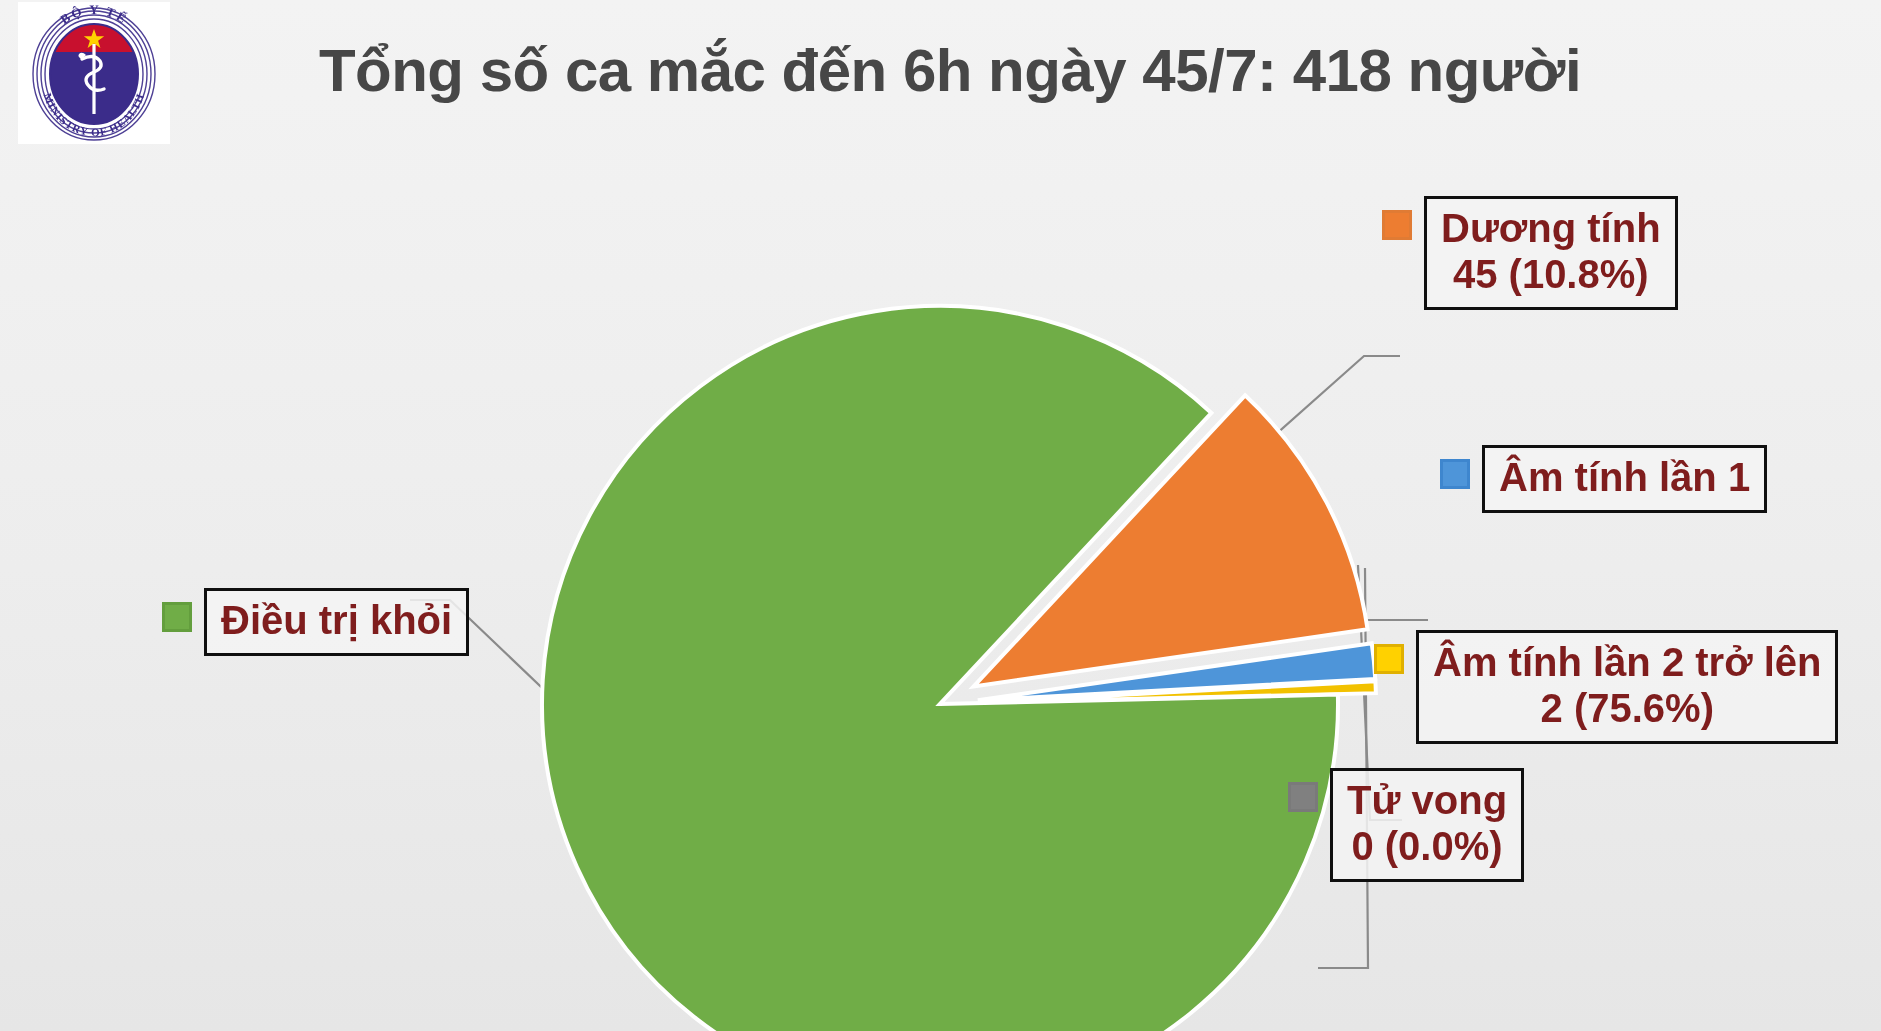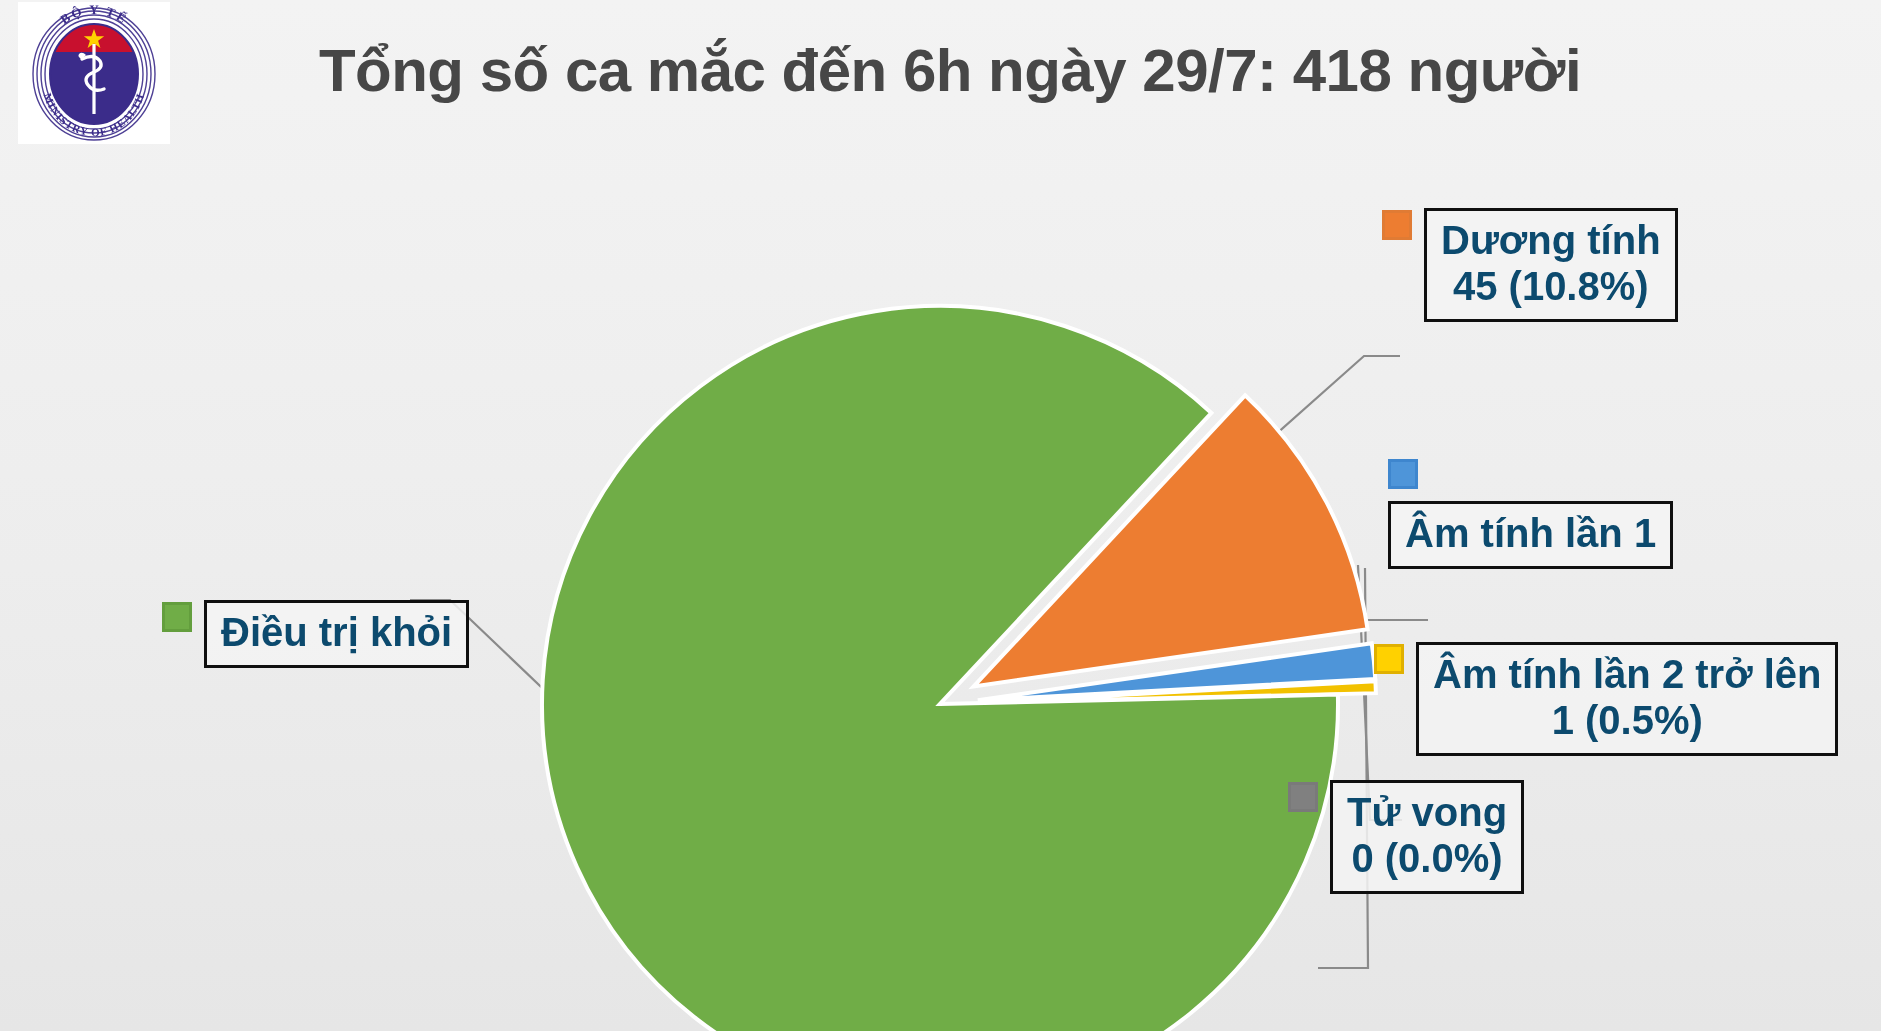--- a/index.html
+++ b/index.html
@@ -64,31 +64,30 @@
     flex: 0 0 auto;
     margin-top: 14px;
     margin-right: 12px;
     box-sizing: border-box;
   }
   .labelbox {
     border: 3px solid #0f0f0f;
     background: rgba(243,243,243,0.86);
     padding: 6px 14px 10px 14px;
     text-align: center;
-    color: #0c4a6e;
+    color: #7f1d1d;
     font-weight: bold;
     font-size: 40px;
     line-height: 1.15;
     white-space: nowrap;
-    margin-top: 12px;
   }
   .labelbox .l2 { display:block; }
 
   #callout-duongtinh { left: 1382px; top: 196px; }
-  #callout-amtinh1   { left: 1388px; top: 445px; flex-direction: column; }
+  #callout-amtinh1   { left: 1440px; top: 445px; }
   #callout-amtinh2   { left: 1374px; top: 630px; }
   #callout-tuvong    { left: 1288px; top: 768px; }
   #callout-dieutri   { left: 162px;  top: 588px; justify-content: center; }
 </style>
 </head>
 <body>
 
 <div id="slide">
 
   <div id="logo">
@@ -123,21 +122,21 @@
 
       <text font-family="'Liberation Serif', serif" font-size="13" font-weight="bold" fill="#3B2C8A" letter-spacing="2">
         <textPath href="#topArc" startOffset="50%" text-anchor="middle">BỘ Y TẾ</textPath>
       </text>
       <text font-family="'Liberation Serif', serif" font-size="11" font-weight="bold" fill="#3B2C8A" letter-spacing="1">
         <textPath href="#botArc" startOffset="50%" text-anchor="middle">MINISTRY OF HEALTH</textPath>
       </text>
     </svg>
   </div>
 
-  <div id="title">Tổng số ca mắc đến 6h ngày 29/7: 418 người</div>
+  <div id="title">Tổng số ca mắc đến 6h ngày 45/7: 418 người</div>
 
   <div id="chart-area">
     <svg id="pie-svg" width="1881" height="901" viewBox="0 0 1881 901" xmlns="http://www.w3.org/2000/svg">
 
       <g stroke="#8a8a8a" stroke-width="2.2" fill="none">
         <path d="M 1230 345 L 1364 226 L 1400 226"></path>
         <path d="M 1205 475 L 1350 490 L 1428 490"></path>
         <path d="M 1358 435 L 1370 690 L 1402 690"></path>
         <path d="M 1365 438 L 1368 838 L 1318 838"></path>
         <path d="M 560 575 L 450 470 L 410 470"></path>
@@ -164,21 +163,21 @@
     <span class="swatch" style="background:#4E95D9;border:3px solid #3E86CE;"></span>
     <div class="labelbox">
       <span>Âm tính lần 1</span>
     </div>
   </div>
 
   <div class="callout" id="callout-amtinh2">
     <span class="swatch" style="background:#FFD100;border:3px solid #E0B000;"></span>
     <div class="labelbox">
       <span>Âm tính lần 2 trở lên</span>
-      <span class="l2">1 (0.5%)</span>
+      <span class="l2">2 (75.6%)</span>
     </div>
   </div>
 
   <div class="callout" id="callout-tuvong">
     <span class="swatch" style="background:#808080;border:3px solid #7A7A7A;"></span>
     <div class="labelbox">
       <span>Tử vong</span>
       <span class="l2">0 (0.0%)</span>
     </div>
   </div>

